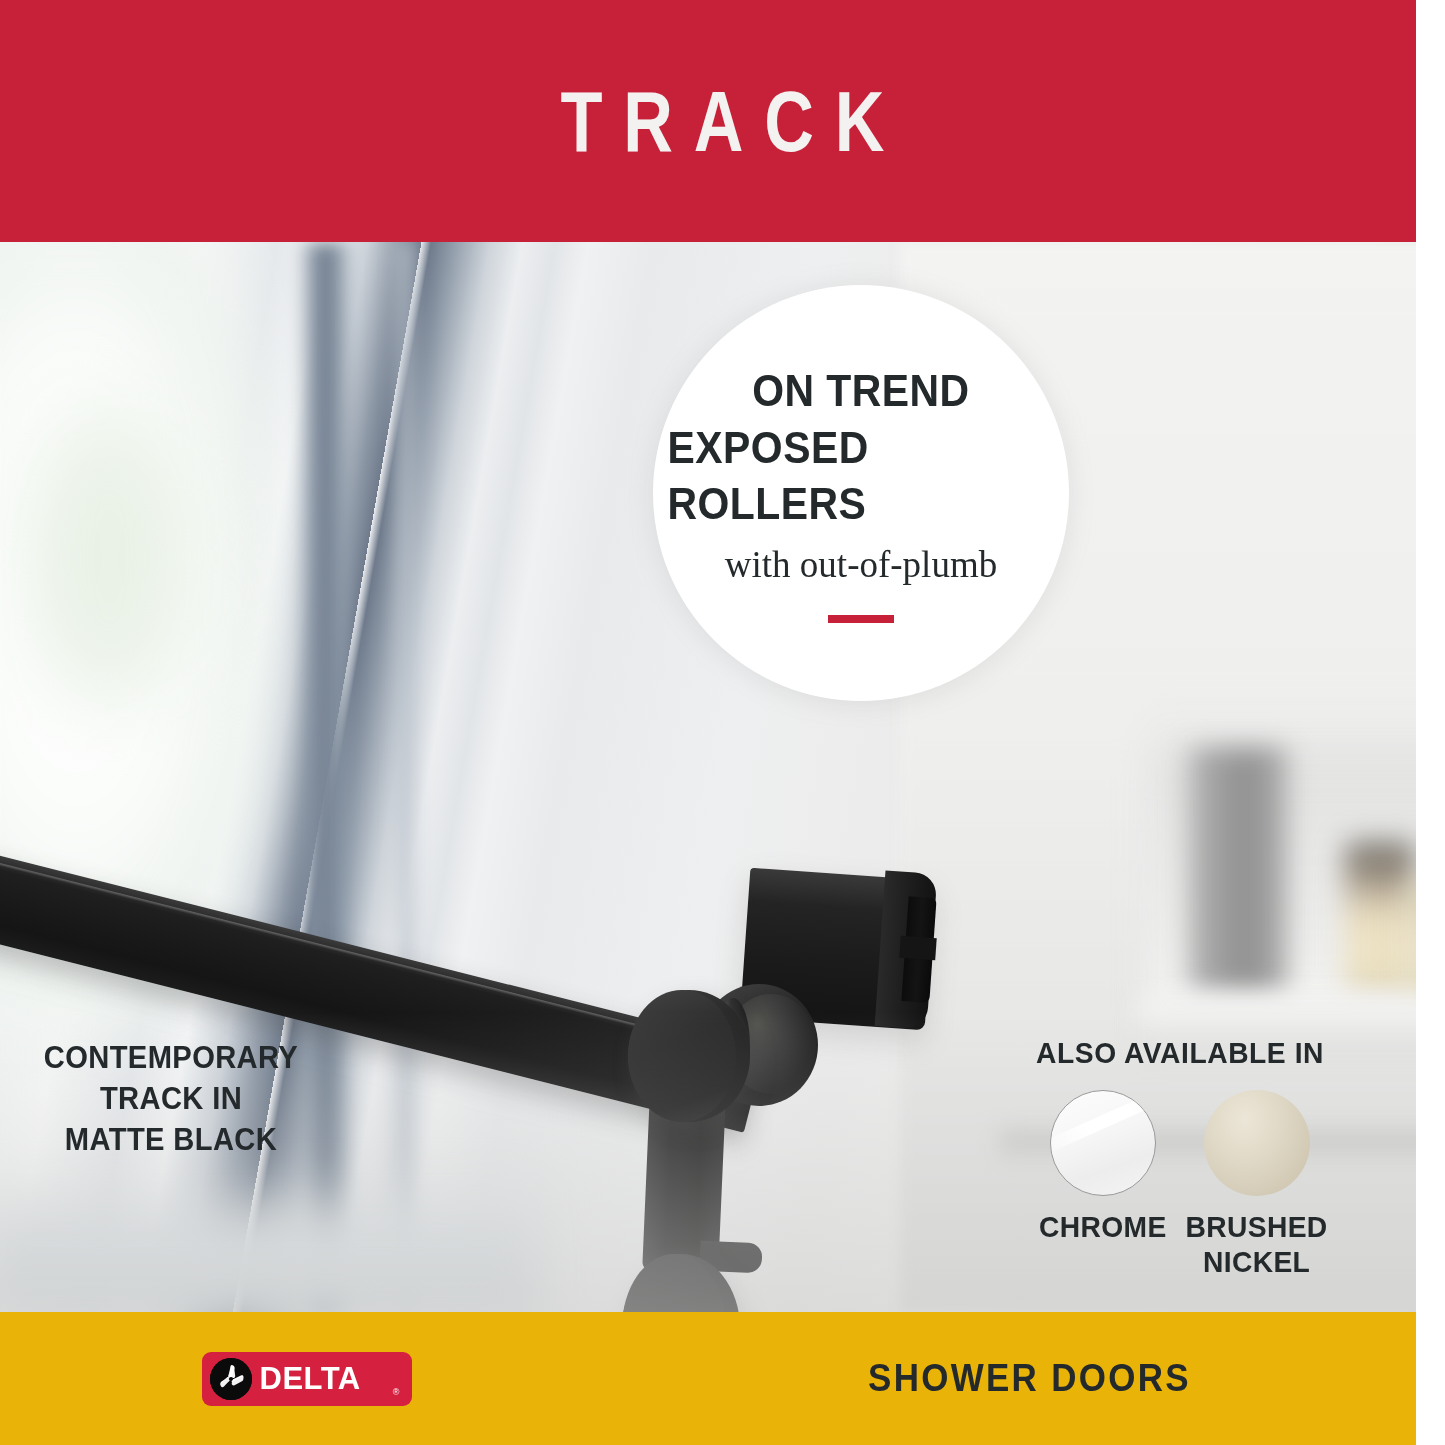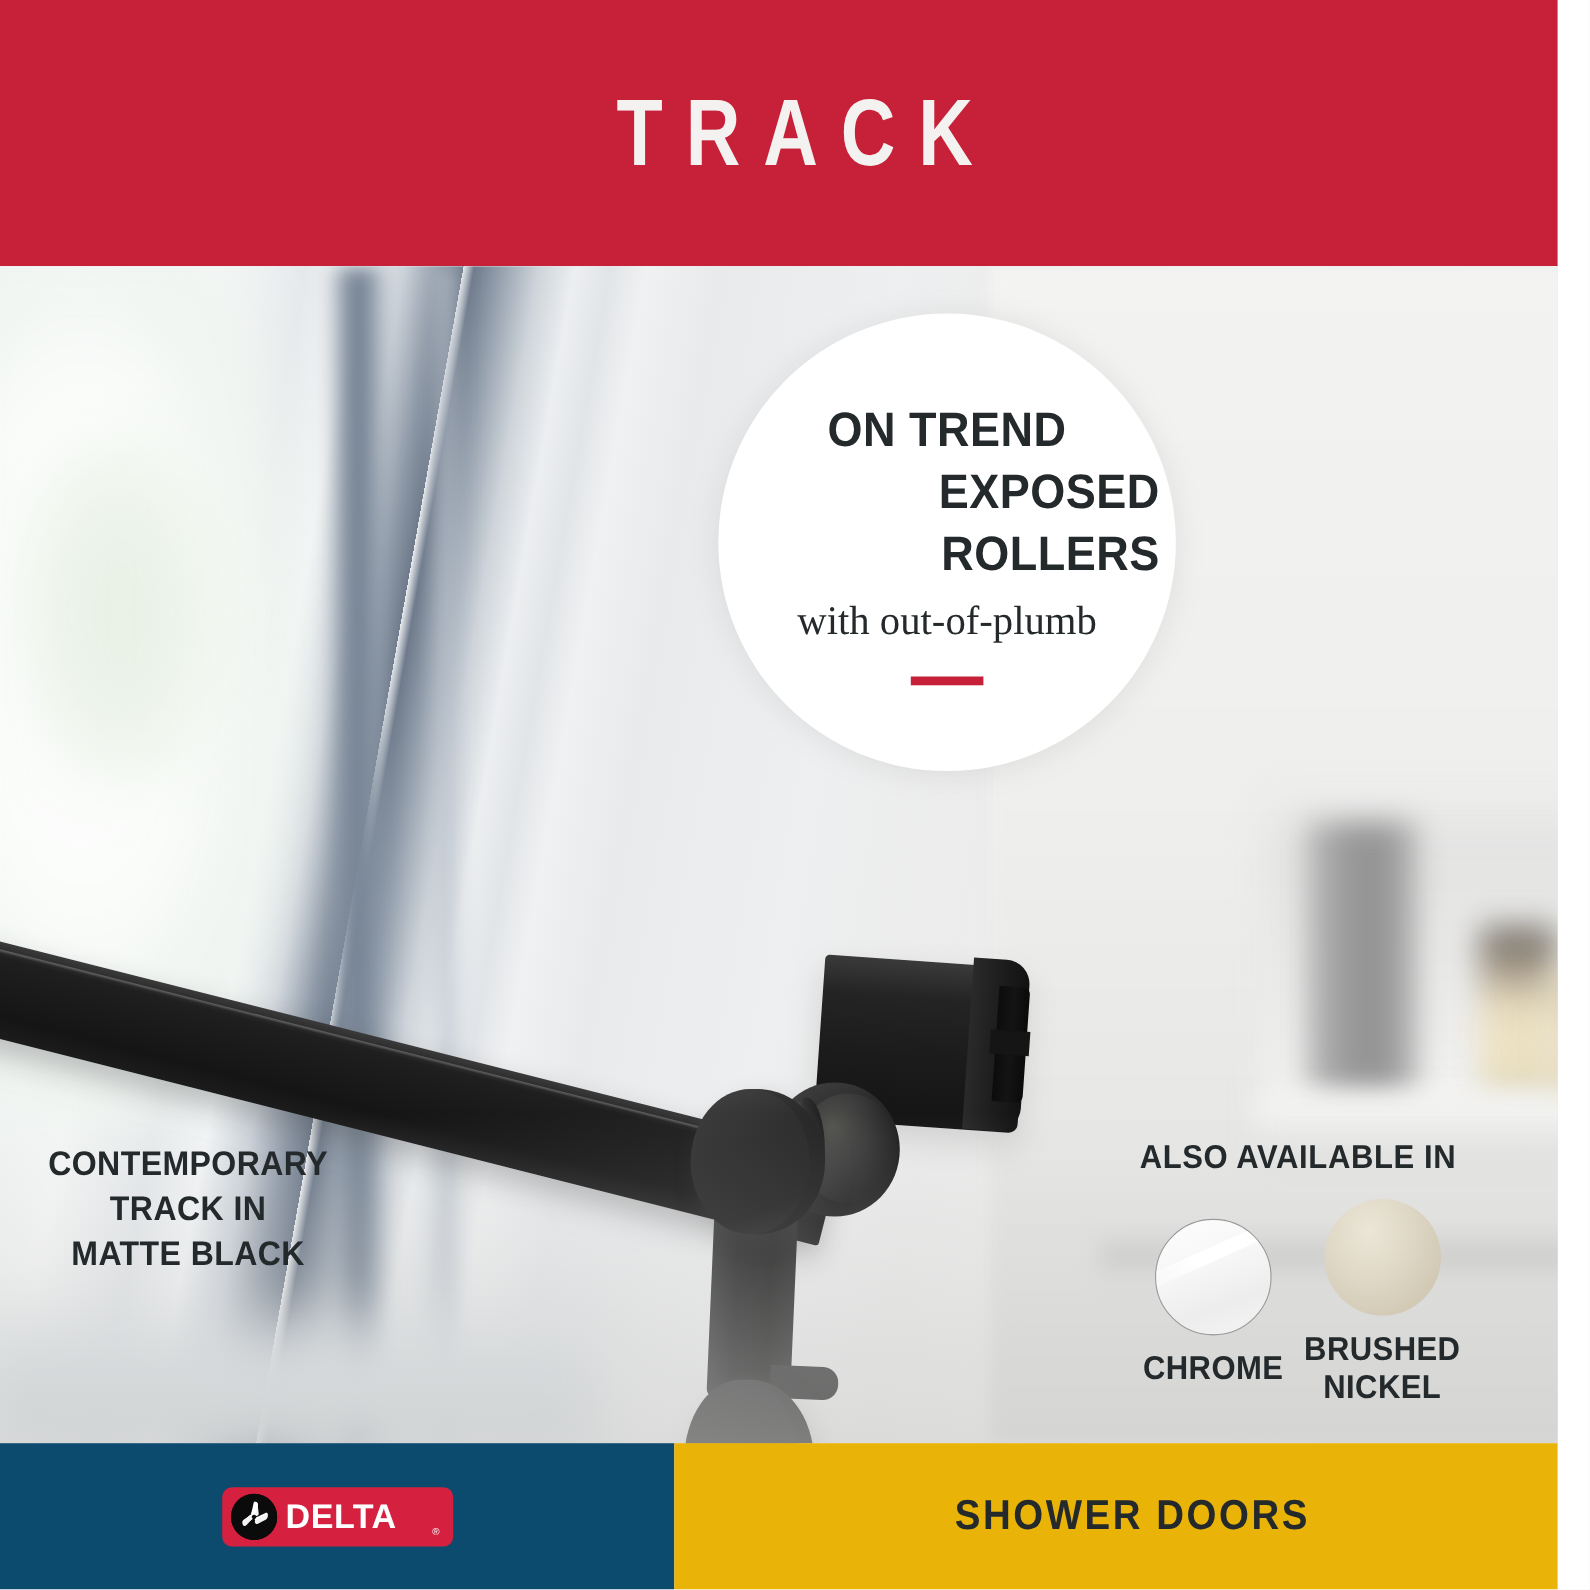--- a/index.html
+++ b/index.html
@@ -208,21 +208,21 @@
     position:absolute; left:622px; top:1012px; width:104px; height:148px;
     background:linear-gradient(160deg,#3a3a3b 0%, #282829 40%, #1a1a1b 80%, #202021 100%);
     border-radius:50%;
   }
 
   
   .badge {
     position:absolute; left:653px; top:285px; width:416px; height:416px;
     background:#ffffff; border-radius:50%;
     display:flex; flex-direction:column; align-items:center; justify-content:center;
-    text-align:right;
+    text-align:left;
     box-shadow:0 2px 26px rgba(140,140,140,0.18);
   }
   .badge-head {
     color:#24292b;
     font-family:"Liberation Sans Narrow","Liberation Sans", sans-serif;
     font-weight:bold; font-size:44px; line-height:1.28;
     letter-spacing:0.5px;
     transform:scaleX(0.93); transform-origin:center;
   }
   .badge-sub {
@@ -249,21 +249,21 @@
   .finishes {
     position:absolute; left:960px; top:1036px; width:440px;
   }
   .finishes-title {
     text-align:center; color:#24292b;
     font-family:"Liberation Sans Narrow","Liberation Sans", sans-serif;
     font-weight:bold; font-size:30px; letter-spacing:0.6px;
     transform:scaleX(0.94); transform-origin:center top;
     margin-bottom:20px;
   }
-  .swatch-row { display:flex; justify-content:center; gap:26px;align-items:center; }
+  .swatch-row { display:flex; justify-content:center; gap:26px; }
   .swatch-cell { width:128px; display:flex; flex-direction:column; align-items:center; }
   .swatch {
     width:106px; height:106px; border-radius:50%; position:relative; overflow:hidden;
   }
   .swatch.chrome {
     background:linear-gradient(160deg,#fdfdfd 0%, #f6f6f6 42%, #ededed 70%, #f4f4f4 100%);
     border:1px solid #9a9a9a;
   }
   .swatch.chrome::after {
     content:""; position:absolute; left:-18px; top:22px; width:150px; height:13px;
@@ -282,21 +282,21 @@
     font-weight:bold; font-size:30px; line-height:1.18; letter-spacing:0.4px;
     transform:scaleX(0.94); transform-origin:center top;
   }
 
   
   .footer {
     position:absolute; left:0; top:1312px; width:1445px; height:133px;
     display:flex;
   }
   .footer-left {
-    width:613px; height:133px; background:#0c4a6e;
+    width:613px; height:133px; background:#eab308;
     display:flex; align-items:center; justify-content:center;
   }
   .footer-right {
     width:832px; height:133px; background:#eab308;
     display:flex; align-items:center; justify-content:center;
   }
   .footer-tagline {
     color:#24292b;
     font-family:"Liberation Sans Narrow","Liberation Sans", sans-serif;
     font-weight:bold; font-size:38px; letter-spacing:2.5px;

